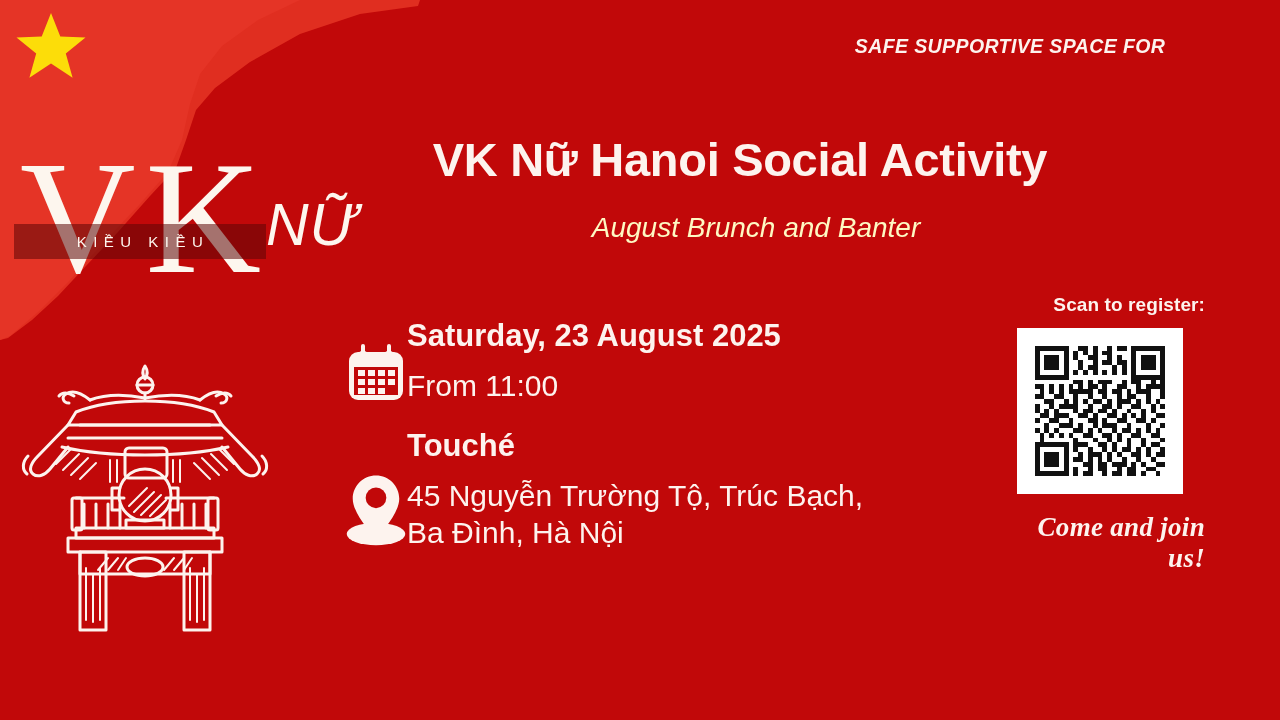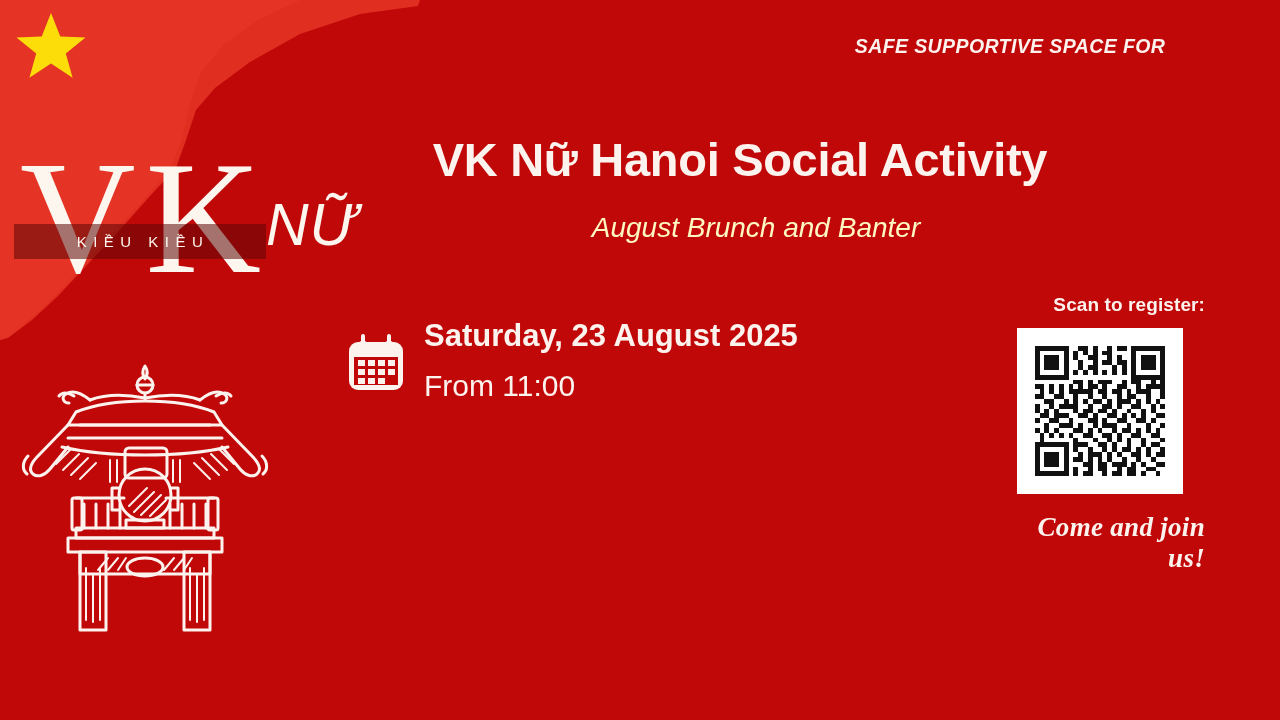--- a/index.html
+++ b/index.html
@@ -138,22 +138,21 @@
     font-size: 28px;
     font-style: italic;
     font-weight: 400;
     color: #fef9c3;
   }
 
   
   .info-row {
     position: absolute;
     display: flex;
-    align-items: center;
-    gap: 17px;
+    align-items: flex-end;
   }
   .info-row.date { left: 345px; top: 318px; }
   .info-row.place { left: 345px; top: 428px; }
 
   .info-icon {
     width: 62px;
     flex: 0 0 62px;
     display: flex;
     justify-content: flex-start;
     padding-top: 4px;
@@ -401,20 +400,33 @@
         <circle cx="18" cy="15" r="4.5" fill="none" stroke="#fdf3ee" stroke-width="3.5"></circle>
         <circle cx="44" cy="15" r="4.5" fill="none" stroke="#fdf3ee" stroke-width="3.5"></circle>
       </svg>
     </div>
     <div class="info-text">
       <div class="info-primary">Saturday, 23 August 2025</div>
       <div class="info-secondary">From 11:00</div>
     </div>
   </div>
 
+  <div class="info-row place">
+    <div class="info-icon">
+      <svg width="72" height="86" viewBox="0 0 72 86">
+        <ellipse cx="36" cy="72" rx="34" ry="13" fill="#fdf3ee"></ellipse>
+        <path d="M36 4 C21 4 9 16 9 31 C9 48 30 70 36 80 C42 70 63 48 63 31 C63 16 51 4 36 4 Z" fill="#fdf3ee"></path>
+        <circle cx="36" cy="30" r="12" fill="#c10809"></circle>
+      </svg>
+    </div>
+    <div class="info-text">
+      <div class="info-primary">Touché</div>
+      <div class="info-secondary addr"> 45 Nguyễn Trường Tộ, Trúc Bạch, Ba Đình, Hà Nội</div>
+    </div>
+  </div>
 
   <div class="qr-block">
     <div class="qr-label">Scan to register:</div>
     <div class="qr-frame">
       <svg width="140" height="140" viewBox="0 0 29 29" shape-rendering="crispEdges">
         <rect width="29" height="29" fill="#ffffff"></rect>
         <g fill="#111111">
 
           <rect x="1" y="1" width="7" height="7"></rect>
             <rect x="2" y="2" width="5" height="5" fill="#ffffff"></rect>

